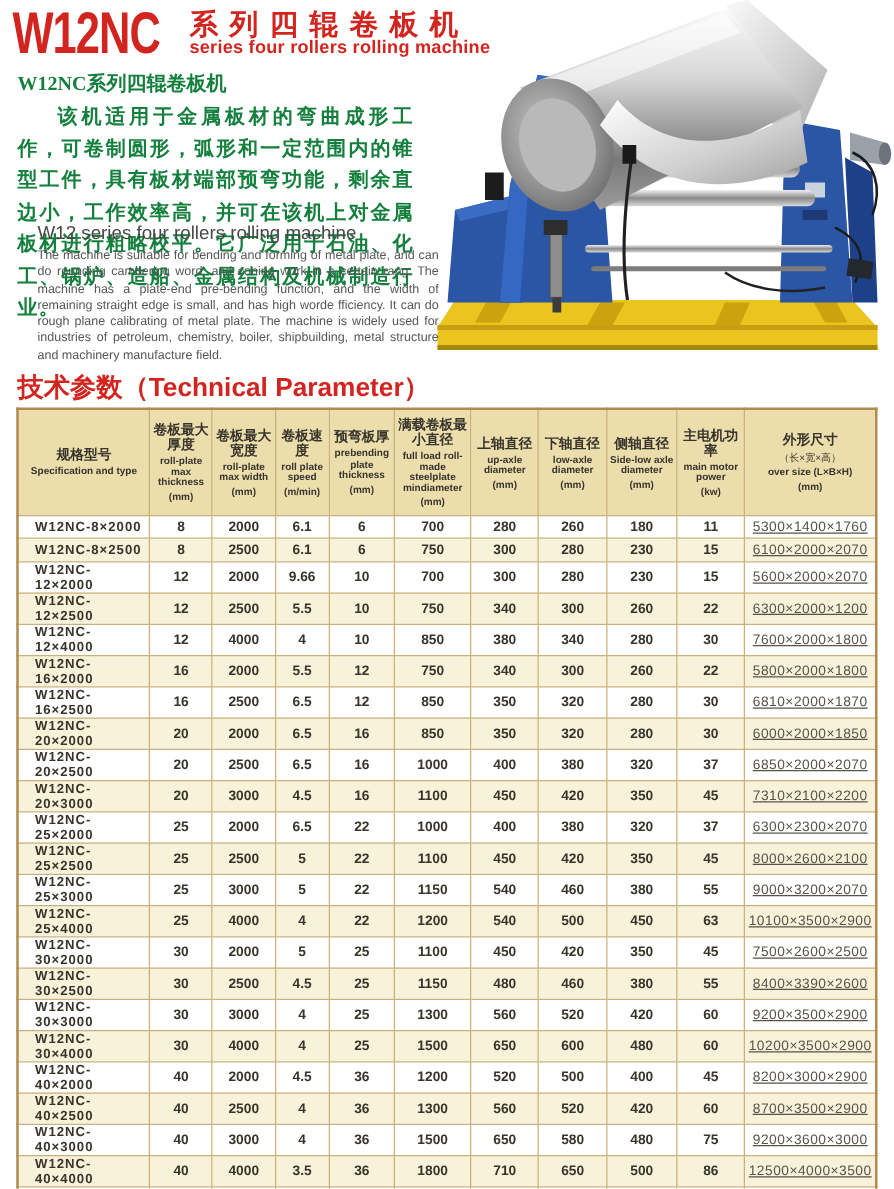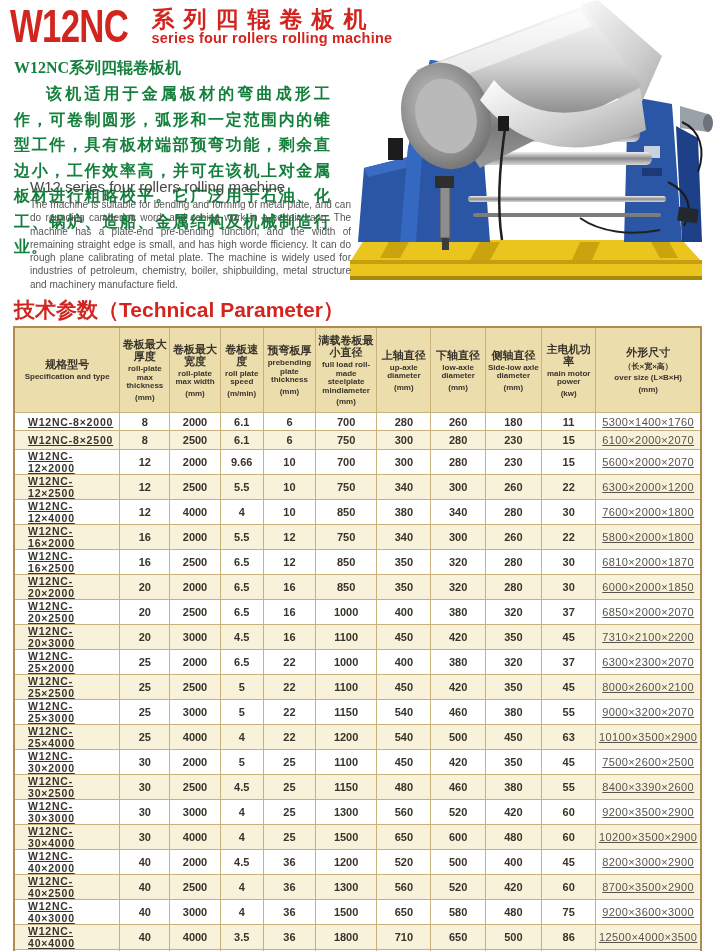--- a/index.html
+++ b/index.html
@@ -31,27 +31,27 @@
     table-layout:fixed;border:2px solid var(--border-dark);}
   .spec-table col.c-model{width:15.4%;} .spec-table col.c-th{width:7.3%;}
   .spec-table col.c-wd{width:7.3%;} .spec-table col.c-sp{width:6.3%;}
   .spec-table col.c-pre{width:7.6%;} .spec-table col.c-full{width:8.9%;}
   .spec-table col.c-up{width:7.9%;} .spec-table col.c-low{width:7.9%;}
   .spec-table col.c-side{width:8.2%;} .spec-table col.c-pw{width:7.9%;}
   .spec-table col.c-over{width:15.3%;}
   .spec-table th{background:var(--table-header-bg);border:1px solid var(--border-tan);
     height:80px;padding:2px 1px;vertical-align:middle;text-align:center;color:var(--text-dark);}
   .th-cn{font-size:11px;font-weight:bold;line-height:12px;}
-  .th-sub{font-size:8px;font-weight:bold;line-height:9px;margin-top:4px;}
+  .th-sub{font-size:8px;font-weight:normal;line-height:9px;margin-top:4px;}
   .th-en{font-size:8px;font-weight:bold;line-height:8.5px;margin-top:3px;}
   .th-unit{font-size:8px;font-weight:bold;line-height:9px;margin-top:2px;}
   .spec-table td{border:1px solid var(--border-tan);height:17.4px;padding:0 1px;
     font-size:11px;font-weight:bold;color:var(--text-dark);text-align:center;background:#fff;}
   .spec-table tbody tr:nth-child(even) td{background:var(--row-alt-bg);}
-  .spec-table td.model{text-align:left;padding-left:13px;font-size:10.5px;letter-spacing:.8px;text-decoration:underline;}
+  .spec-table td.model{text-align:left;padding-left:13px;font-size:10.5px;letter-spacing:.8px;}
   .spec-table td.oversize{font-weight:normal;color:var(--dim-text);letter-spacing:.4px;font-size:11px;text-decoration:underline;}
   
   .machine{position:absolute;top:0;right:0;width:385px;height:295px;}
 </style>
 </head>
 <body>
 
 <div class="brand">
   <span class="brand-model">W12NC</span>
   <span class="brand-right">

